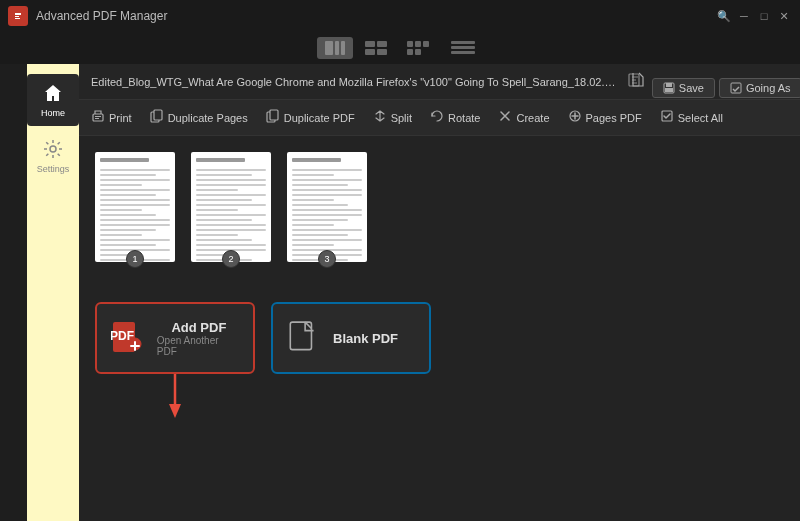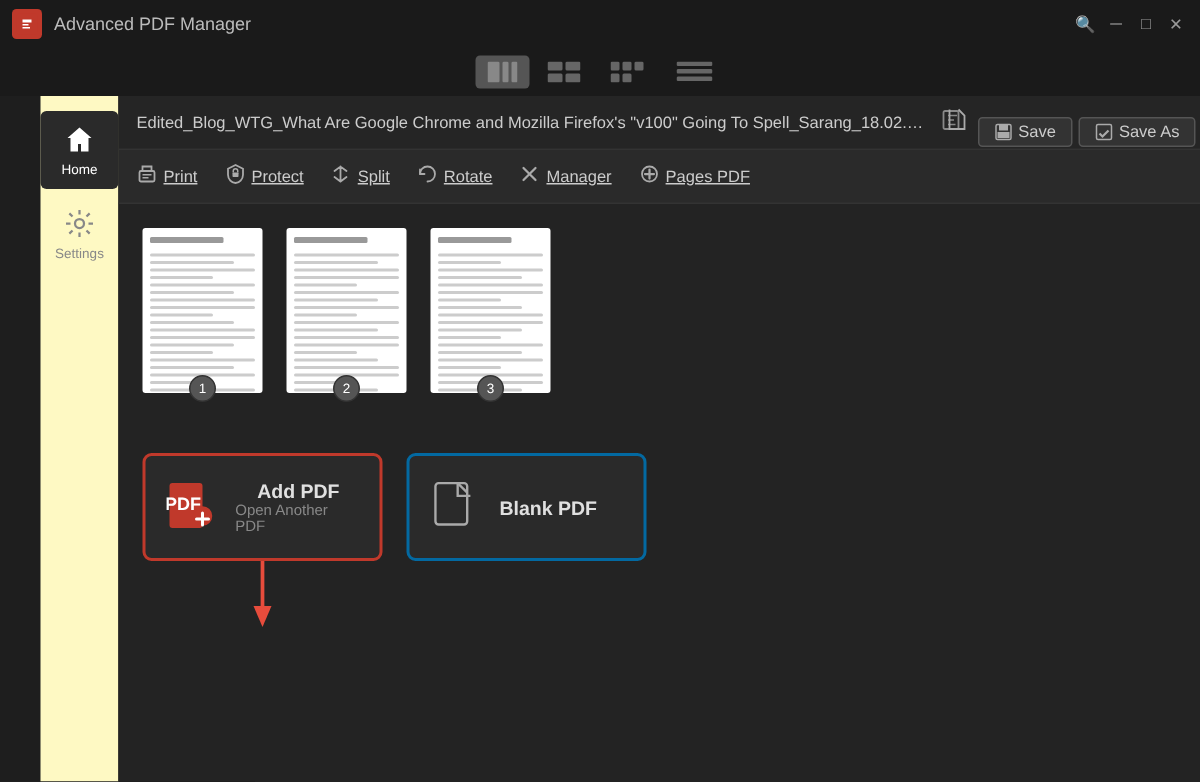--- a/index.html
+++ b/index.html
@@ -198,21 +198,20 @@
     .toolbar-btn {
       padding: 4px 8px;
       border-radius: 3px;
       cursor: pointer;
       display: flex;
       align-items: center;
       gap: 4px;
       font-size: 11px;
       color: #ccc;
       white-space: nowrap;
-      text-decoration: underline;
     }
     .toolbar-icon {
       font-size: 13px;
       color: #aaa;
     }
     .toolbar-more {
       width: 20px;
       height: 20px;
       display: flex;
       align-items: center;
@@ -422,47 +421,55 @@
             <rect x="3" y="1" width="6" height="4" fill="#aaa"></rect>
             <rect x="2" y="6" width="8" height="4" fill="#aaa"></rect>
           </svg>
           <span>Save</span>
         </button>
         <button class="file-action-btn">
           <svg width="12" height="12" viewBox="0 0 12 12" fill="none">
             <rect x="1" y="1" width="10" height="10" rx="1" stroke="#aaa" stroke-width="1" fill="none"></rect>
             <path d="M3 7l2 2 4-4" stroke="#aaa" stroke-width="1.5"></path>
           </svg>
-          <span>Save As</span>
+          <span>Going As</span>
         </button>
       </div>
       <div class="close-file-btn">✕</div>
     </div>
 
     <div class="toolbar">
       <div class="toolbar-btn">
         <span class="toolbar-icon">
           <svg width="14" height="14" viewBox="0 0 14 14" fill="none">
             <rect x="2" y="5" width="10" height="7" rx="1" stroke="#aaa" stroke-width="1.2" fill="none"></rect>
             <path d="M4 5V2h6v3" stroke="#aaa" stroke-width="1.2"></path>
             <rect x="4" y="7" width="6" height="1" fill="#aaa"></rect>
             <rect x="4" y="9" width="4" height="1" fill="#aaa"></rect>
           </svg>
         </span>
         <span>Print</span>
       </div>
       <div class="toolbar-btn">
         <span class="toolbar-icon">
           <svg width="14" height="14" viewBox="0 0 14 14" fill="none">
-            <path d="M7 1L2 3.5v4C2 10.5 4.5 13 7 13s5-2.5 5-5.5v-4L7 1z" stroke="#aaa" stroke-width="1.2" fill="none"></path>
-            <rect x="5" y="6" width="4" height="3" rx="0.5" fill="#aaa"></rect>
-            <path d="M5.5 6V5a1.5 1.5 0 013 0v1" stroke="#aaa" stroke-width="1"></path>
-          </svg>
-        </span>
-        <span>Protect</span>
+            <rect x="1" y="3" width="8" height="10" rx="1" stroke="#aaa" stroke-width="1.2" fill="none"></rect>
+            <rect x="4" y="1" width="8" height="10" rx="1" stroke="#aaa" stroke-width="1.2" fill="#2a2a2a"></rect>
+          </svg>
+        </span>
+        <span>Duplicate Pages</span>
+      </div>
+      <div class="toolbar-btn">
+        <span class="toolbar-icon">
+          <svg width="14" height="14" viewBox="0 0 14 14" fill="none">
+            <rect x="1" y="3" width="8" height="10" rx="1" stroke="#aaa" stroke-width="1.2" fill="none"></rect>
+            <rect x="4" y="1" width="8" height="10" rx="1" stroke="#aaa" stroke-width="1.2" fill="#2a2a2a"></rect>
+          </svg>
+        </span>
+        <span>Duplicate PDF</span>
       </div>
       <div class="toolbar-btn">
         <span class="toolbar-icon">
           <svg width="14" height="14" viewBox="0 0 14 14" fill="none">
             <path d="M7 2v10M3 5l4-3 4 3M3 9l4 3 4-3" stroke="#aaa" stroke-width="1.2" stroke-linecap="round"></path>
           </svg>
         </span>
         <span>Split</span>
       </div>
       <div class="toolbar-btn">
@@ -473,30 +480,39 @@
           </svg>
         </span>
         <span>Rotate</span>
       </div>
       <div class="toolbar-btn">
         <span class="toolbar-icon">
           <svg width="14" height="14" viewBox="0 0 14 14" fill="none">
             <path d="M3 3l8 8M11 3l-8 8" stroke="#aaa" stroke-width="1.5" stroke-linecap="round"></path>
           </svg>
         </span>
-        <span>Manager</span>
+        <span>Create</span>
       </div>
       <div class="toolbar-btn">
         <span class="toolbar-icon">
           <svg width="14" height="14" viewBox="0 0 14 14" fill="none">
             <circle cx="7" cy="7" r="5" stroke="#aaa" stroke-width="1.2" fill="none"></circle>
             <path d="M7 4v6M4 7h6" stroke="#aaa" stroke-width="1.5" stroke-linecap="round"></path>
           </svg>
         </span>
         <span>Pages PDF</span>
+      </div>
+      <div class="toolbar-btn">
+        <span class="toolbar-icon">
+          <svg width="14" height="14" viewBox="0 0 14 14" fill="none">
+            <rect x="2" y="2" width="10" height="10" rx="1" stroke="#aaa" stroke-width="1.2" fill="none"></rect>
+            <path d="M4 7l2 2 4-4" stroke="#aaa" stroke-width="1.5" stroke-linecap="round" stroke-linejoin="round"></path>
+          </svg>
+        </span>
+        <span>Select All</span>
       </div>
       <div class="toolbar-more">▼</div>
     </div>
 
     <div class="pages-area">
       <div class="pages-row">
 
         <div class="page-thumb">
           <div class="page-thumb-img">
             <div class="page-lines">

